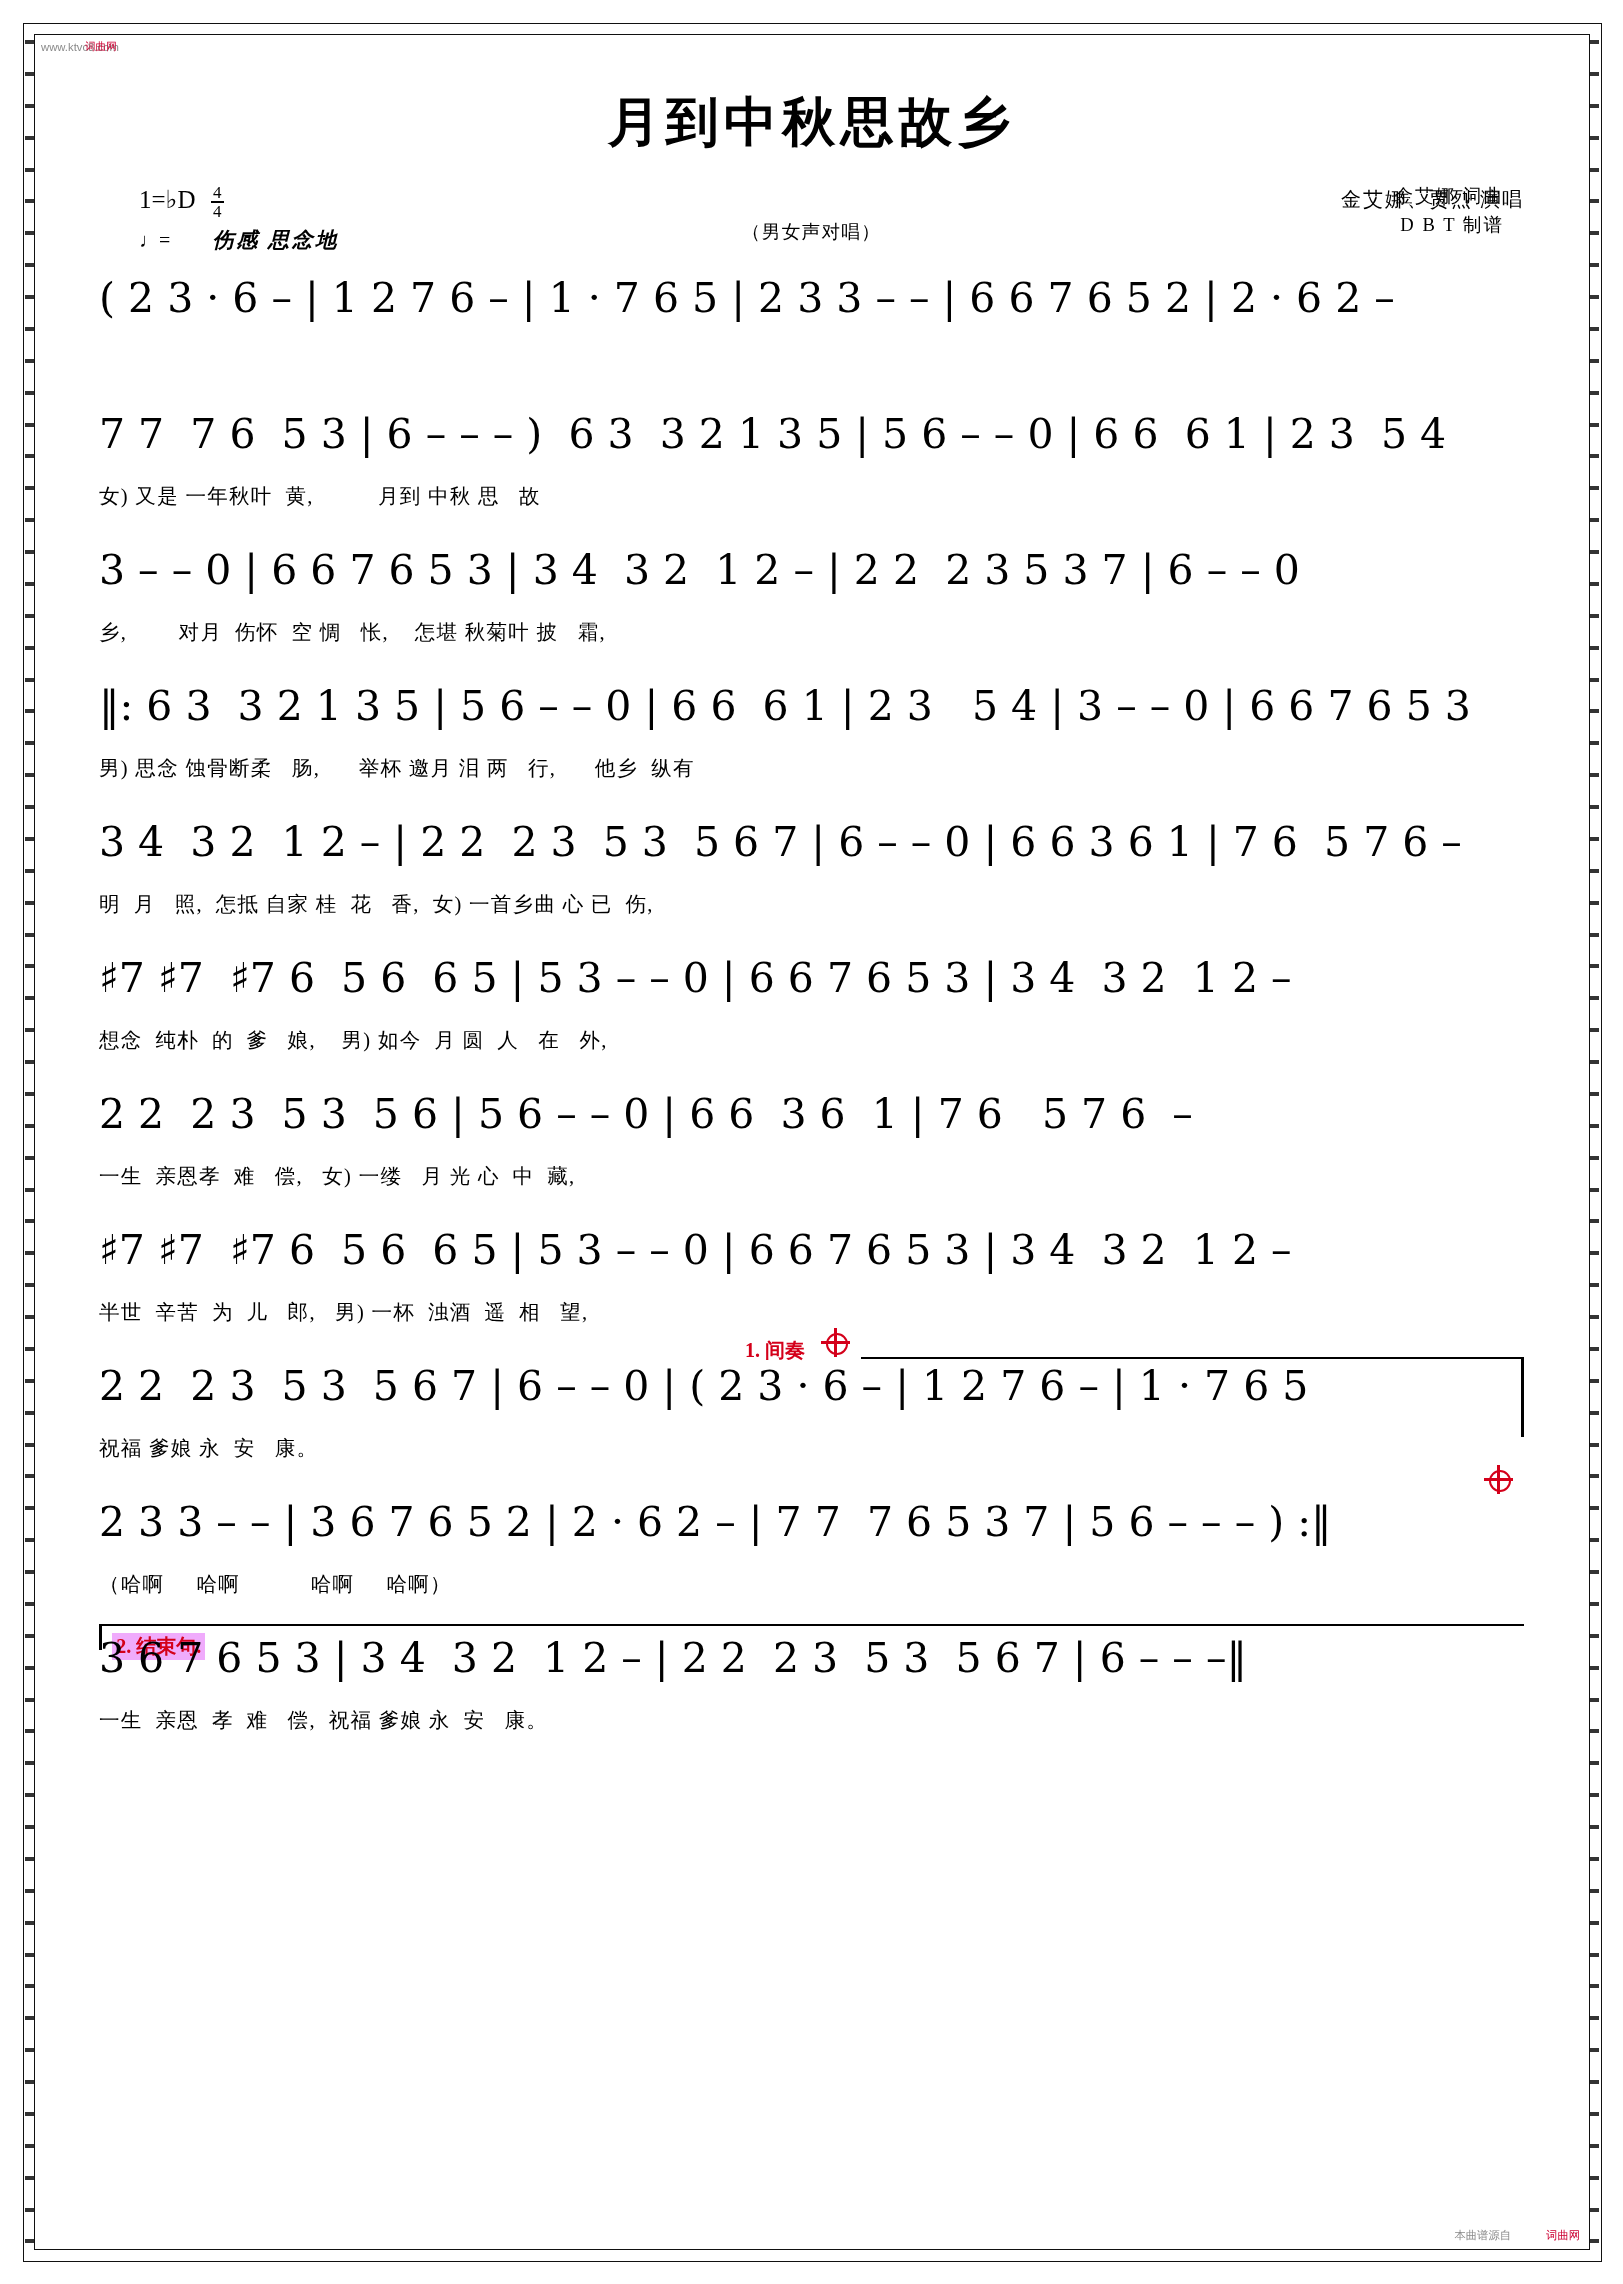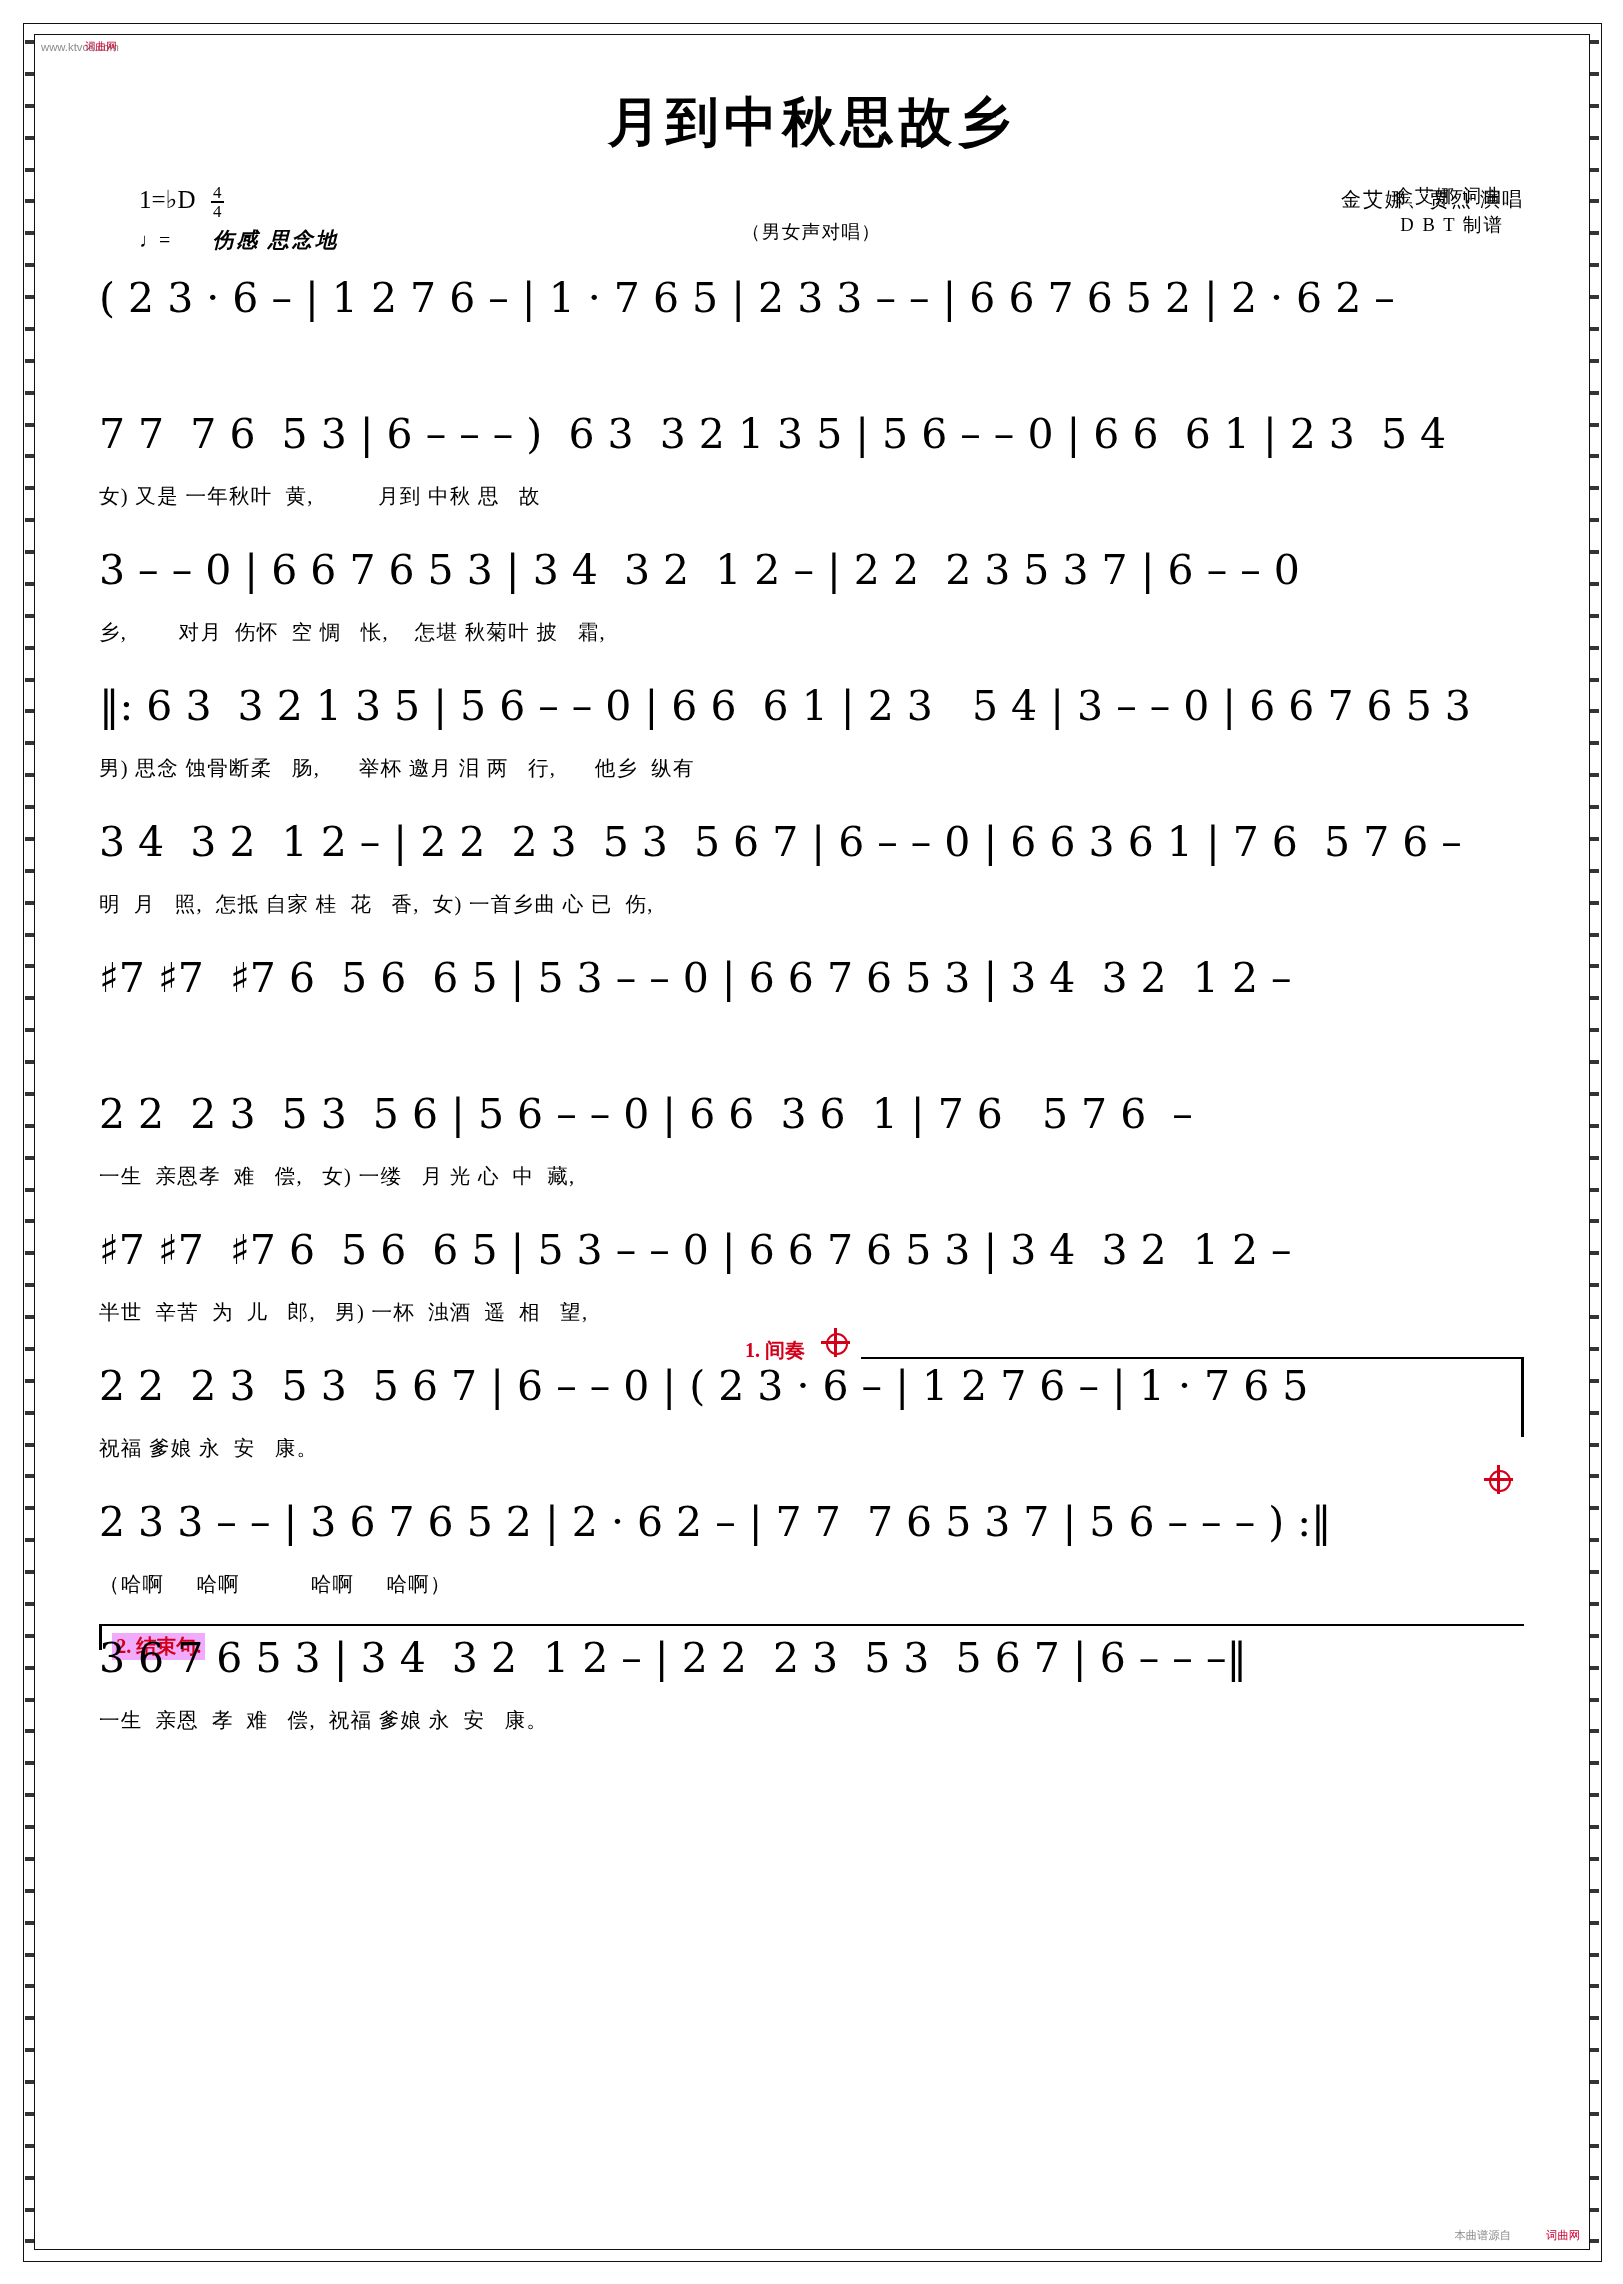--- a/index.html
+++ b/index.html
@@ -249,20 +249,21 @@
       <div class="lyr">男) 思念 蚀骨断柔   肠,      举杯 邀月 泪 两   行,      他乡  纵有</div>
     </div>
 
     <div class="row">
       <div class="notes">3 4  3 2  1 2 – | 2 2  2 3  5 3  5 6 7 | 6 – – 0 | 6 6 3 6 1 | 7 6  5 7 6 –</div>
       <div class="lyr">明  月   照,  怎抵 自家 桂  花   香,  女) 一首乡曲 心 已  伤,</div>
     </div>
 
     <div class="row">
       <div class="notes">♯7 ♯7  ♯7 6  5 6  6 5 | 5 3 – – 0 | 6 6 7 6 5 3 | 3 4  3 2  1 2 –</div>
+      <div class="lyr">想念  纯朴  的  爹   娘,    男) 如今  月 圆  人   在   外,</div>
     </div>
 
     <div class="row">
       <div class="notes">2 2  2 3  5 3  5 6 | 5 6 – – 0 | 6 6  3 6  1 | 7 6   5 7 6  –</div>
       <div class="lyr">一生  亲恩孝  难   偿,   女) 一缕   月 光 心  中  藏,</div>
     </div>
 
     <div class="row">
       <div class="notes">♯7 ♯7  ♯7 6  5 6  6 5 | 5 3 – – 0 | 6 6 7 6 5 3 | 3 4  3 2  1 2 –</div>
       <div class="lyr">半世  辛苦  为  儿   郎,   男) 一杯  浊酒  遥  相   望,</div>

